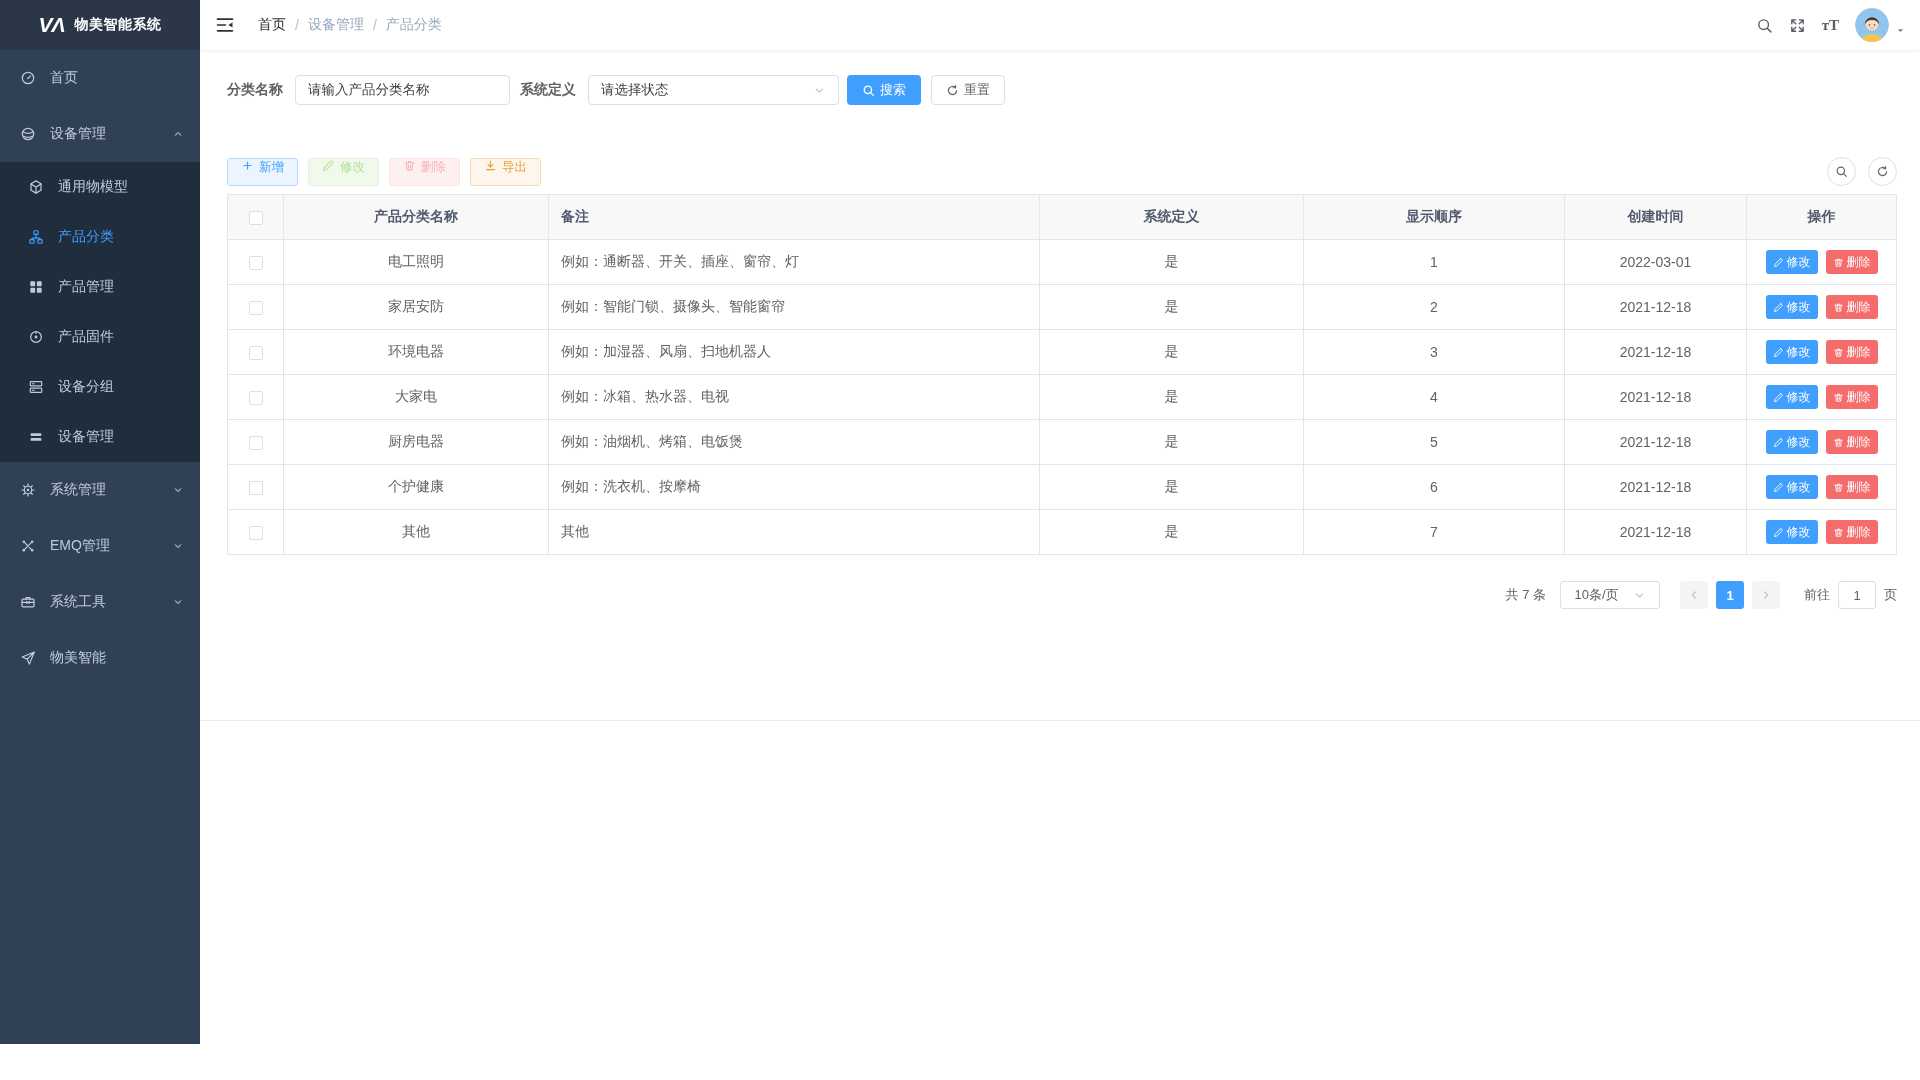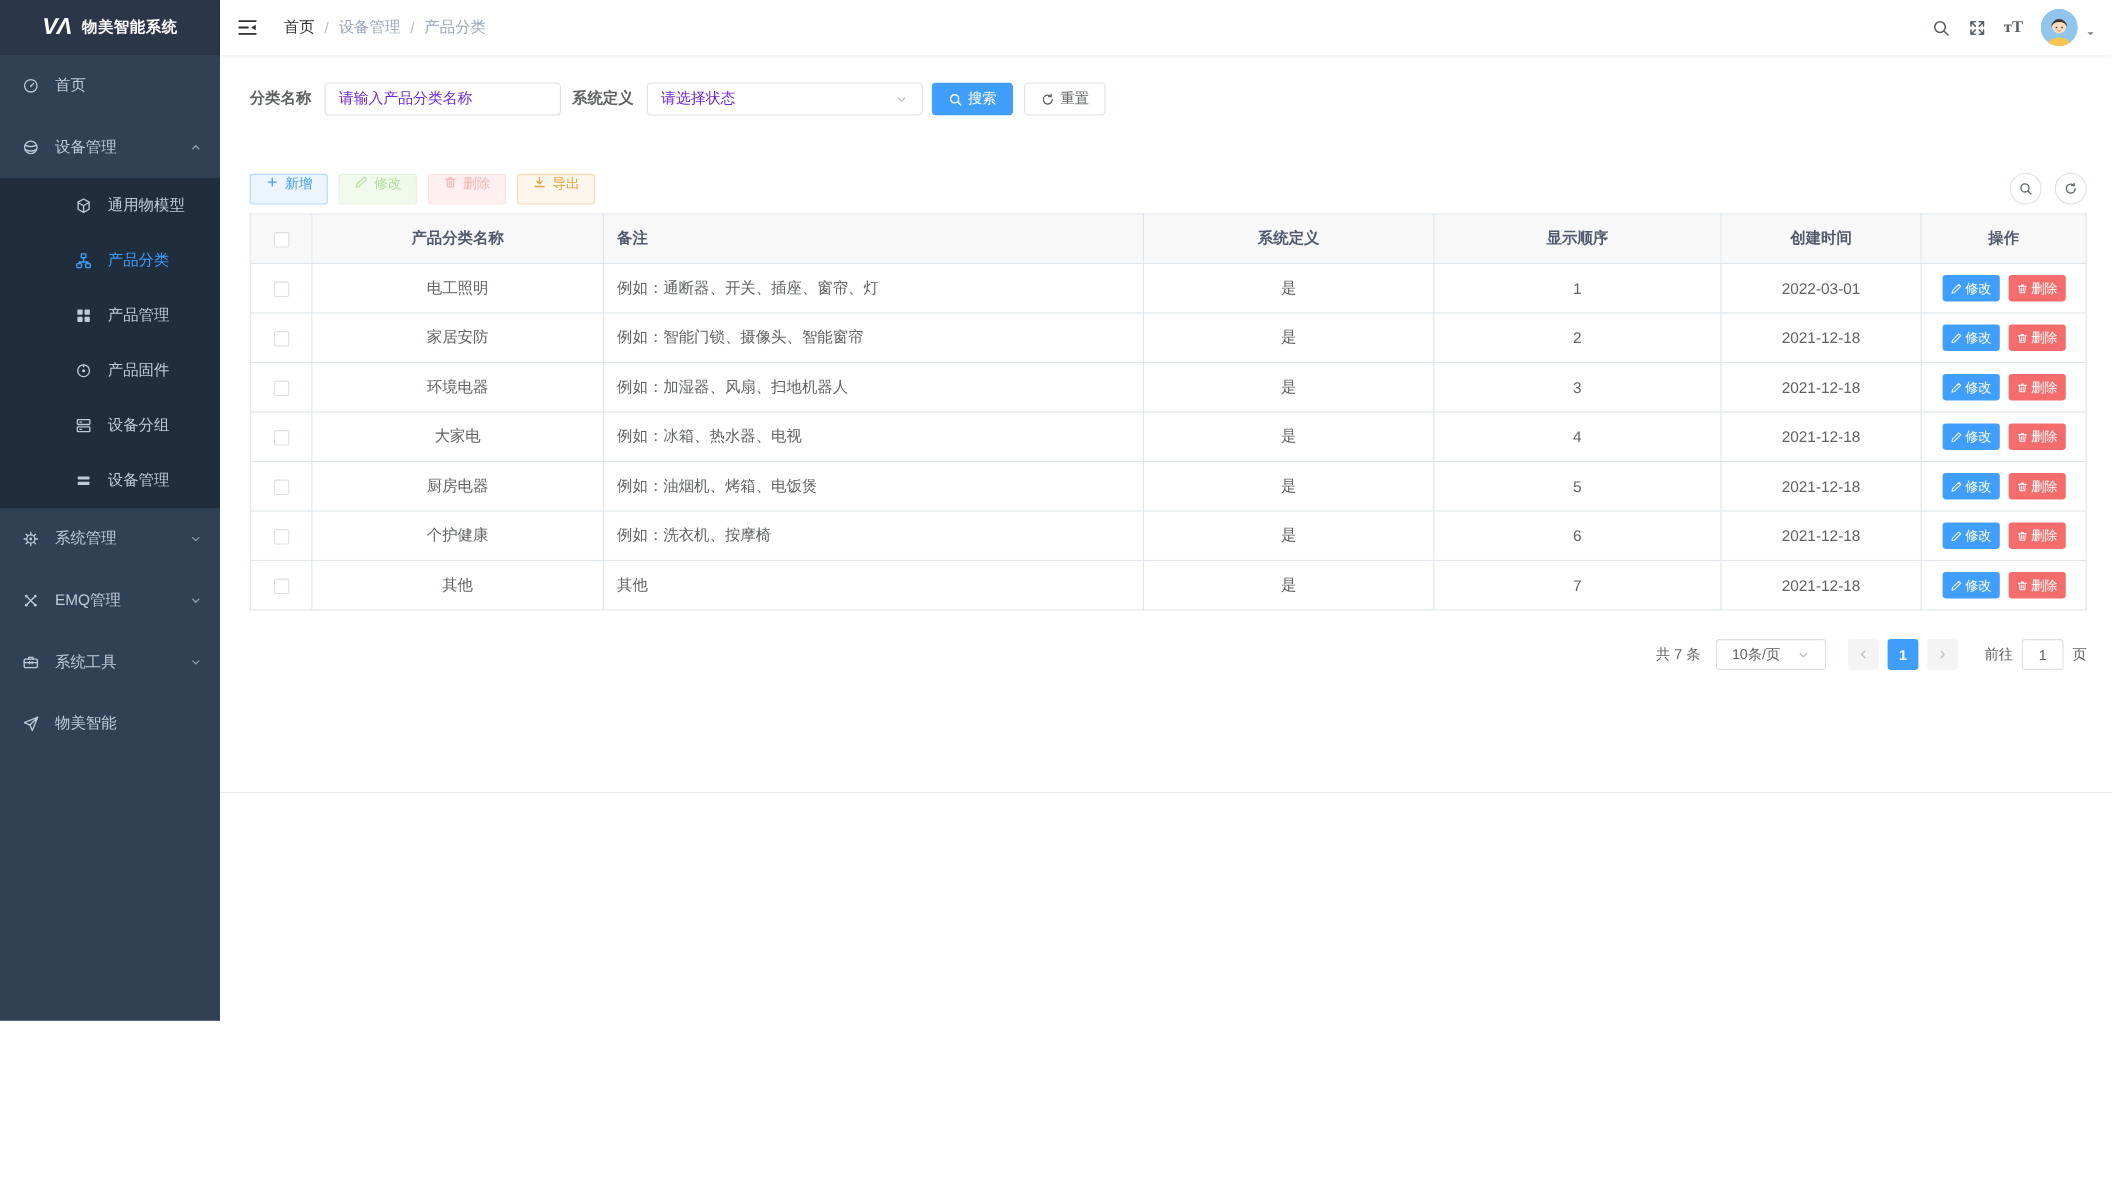--- a/index.html
+++ b/index.html
@@ -5,26 +5,26 @@
   * { box-sizing: border-box; }
   html,body { margin:0; padding:0; }
   body {
     width:1920px; height:1080px; background:#ffffff;
     font-family:"Liberation Sans","DejaVu Sans",sans-serif;
     color:#303133; font-size:14px; overflow:hidden;
   }
   .app { display:flex; width:1920px; height:1080px; }
 
   
-  .sidebar { width:200px; flex-shrink:0; background:#304156; height:928px; }
+  .sidebar { width:200px; flex-shrink:0; background:#304156; height:1044px; }
   .logo { height:50px; background:#2b3648; display:flex; align-items:center; justify-content:center; gap:10px; cursor:pointer; }
   .logo-mark { color:#fff; font-size:21px; font-weight:700; font-style:italic; letter-spacing:-1px; }
   .logo-text { color:#fff; font-size:14px; font-weight:700; letter-spacing:.5px; }
   .menu-item { height:56px; display:flex; align-items:center; padding:0 16px 0 20px; color:#bfcbd9; font-size:14px; cursor:pointer; }
-  .menu-item.sub { height:50px; padding-left:68px; background:transparent; }
+  .menu-item.sub { height:50px; padding-left:28px; background:transparent; }
   .submenu { background:#1f2d3d; }
   .menu-item.active { color:#409eff; }
   .mi-label { white-space:nowrap; }
   .icon { display:inline-flex; align-items:center; justify-content:center; }
   .icon svg { width:100%; height:100%; display:block; }
   .mi-icon { width:16px; height:16px; margin-right:14px; flex-shrink:0; }
   .arrow { width:12px; height:12px; margin-left:auto; color:#97a4b4; }
 
   
   .main { flex:1; display:flex; flex-direction:column; }
@@ -43,21 +43,21 @@
   .avatar svg { width:100%; height:100%; display:block; }
   .caret-ic { width:11px; height:11px; color:#7a7f87; margin-top:10px; }
 
   
   .container { padding:25px 23px 0 27px; min-height:671px; border-bottom:1px solid #e8eaef; background:#fff; }
 
   .search-row { display:flex; align-items:center; }
   .form-label { font-weight:700; color:#606266; margin-right:12px; white-space:nowrap; }
   .ipt { width:215px; height:30px; border:1px solid #dcdfe6; border-radius:4px; background:#fff; display:flex; align-items:center; padding:0 12px; cursor:text; }
   .ipt.select { width:251px; margin-left:0; cursor:pointer; }
-  .placeholder { color:#6d28d9; font-size:13.5px; white-space:nowrap; overflow:hidden; }
+  .placeholder { color:#404040; font-size:13.5px; white-space:nowrap; overflow:hidden; }
   .sel-caret { width:13px; height:13px; margin-left:auto; color:#c0c4cc; }
   .gap10 { margin-left:10px; } .gap8 { margin-left:8px; }
   .btn { height:30px; border-radius:4px; font-size:13px; display:inline-flex; align-items:center; gap:5px; padding:0 14px; border:1px solid transparent; cursor:pointer; font-family:inherit; }
   .btn-ic { width:13px; height:13px; }
   .btn-primary { background:#409eff; color:#fff; }
   .btn-default { background:#fff; border-color:#dcdfe6; color:#606266; }
 
   .toolbar { margin-top:52px; display:flex; align-items:center; }
   .plain-btn { height:28px; padding:0 13px; border-radius:3px; font-size:12.5px; display:inline-flex; align-items:flex-start; gap:5px; border:1px solid; cursor:pointer; font-family:inherit; background:#fff; margin-right:10px; }
   .pb-primary { color:#409eff; background:#ecf5ff; border-color:#b3d8ff; }

